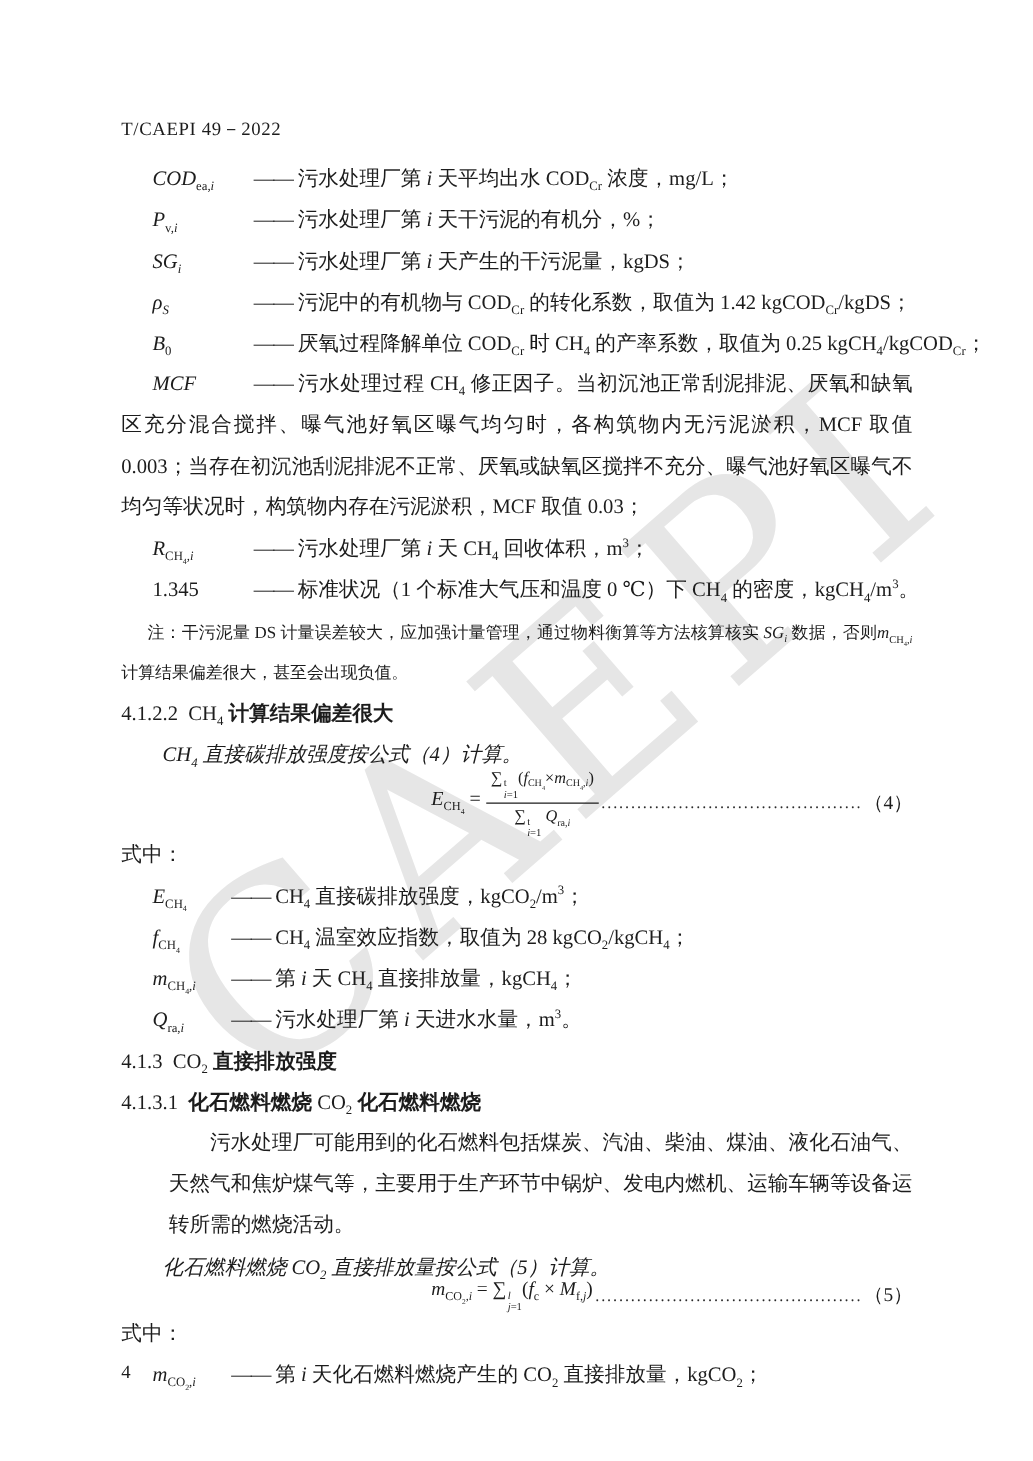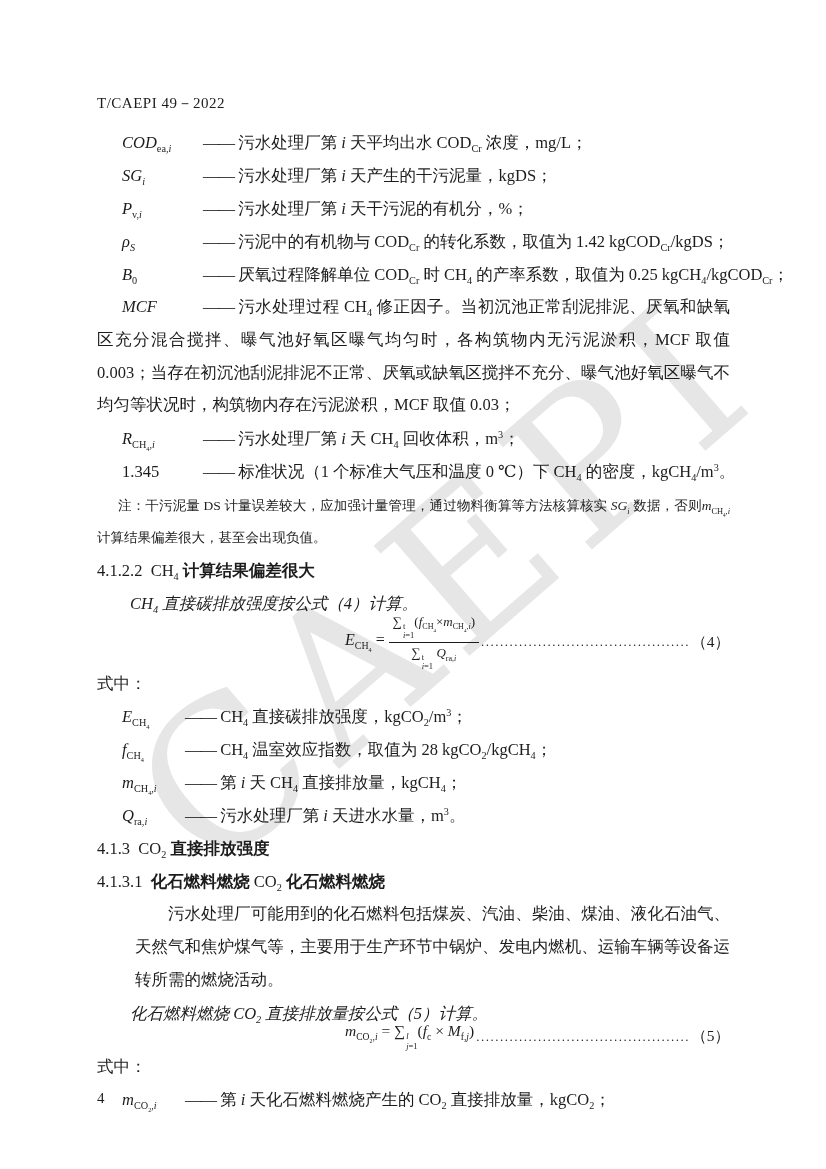--- a/index.html
+++ b/index.html
@@ -53,22 +53,22 @@
 <body>
 
 <div id="page">
   <div class="watermark">CAEPI</div>
 
   <div class="content">
     <div class="doc-header">T/CAEPI 49－2022</div>
 
     <div class="def-list rows1">
       <div class="def-row"><span class="sym"><i>COD</i><sub>ea,<i>i</i></sub></span><span class="dash">——</span> <span>污水处理厂第 <i>i</i> 天平均出水 COD<sub>Cr</sub> 浓度，mg/L；</span></div>
+      <div class="def-row"><span class="sym"><i>P</i><sub>v,<i>i</i></sub></span><span class="dash">——</span> <span>污水处理厂第 <i>i</i> 天干污泥的有机分，%；</span></div>
       <div class="def-row"><span class="sym"><i>SG</i><sub><i>i</i></sub></span><span class="dash">——</span> <span>污水处理厂第 <i>i</i> 天产生的干污泥量，kgDS；</span></div>
-      <div class="def-row"><span class="sym"><i>P</i><sub>v,<i>i</i></sub></span><span class="dash">——</span> <span>污水处理厂第 <i>i</i> 天干污泥的有机分，%；</span></div>
       <div class="def-row"><span class="sym"><i>ρ</i><sub><i>S</i></sub></span><span class="dash">——</span> <span>污泥中的有机物与 COD<sub>Cr</sub> 的转化系数，取值为 1.42 kgCOD<sub>Cr</sub>/kgDS；</span></div>
       <div class="def-row"><span class="sym"><i>B</i><sub>0</sub></span><span class="dash">——</span> <span>厌氧过程降解单位 COD<sub>Cr</sub> 时 CH<sub>4</sub> 的产率系数，取值为 0.25 kgCH<sub>4</sub>/kgCOD<sub>Cr</sub>；</span></div>
     </div>
 
     <p class="para mcf"><span class="sym-inline"><i>MCF</i></span><span class="dash">——</span> <span>污水处理过程 CH<sub>4</sub> 修正因子。当初沉池正常刮泥排泥、厌氧和缺氧区充分混合搅拌、曝气池好氧区曝气均匀时，各构筑物内无污泥淤积，MCF 取值 0.003；当存在初沉池刮泥排泥不正常、厌氧或缺氧区搅拌不充分、曝气池好氧区曝气不均匀等状况时，构筑物内存在污泥淤积，MCF 取值 0.03；</span></p>
 
     <div class="def-list rows1" style="margin-top:0">
       <div class="def-row"><span class="sym"><i>R</i><sub>CH<sub>4</sub>,<i>i</i></sub></span><span class="dash">——</span> <span>污水处理厂第 <i>i</i> 天 CH<sub>4</sub> 回收体积，m<sup>3</sup>；</span></div>
       <div class="def-row"><span class="sym">1.345</span><span class="dash">——</span> <span>标准状况（1 个标准大气压和温度 0 ℃）下 CH<sub>4</sub> 的密度，kgCH<sub>4</sub>/m<sup>3</sup>。</span></div>
     </div>

